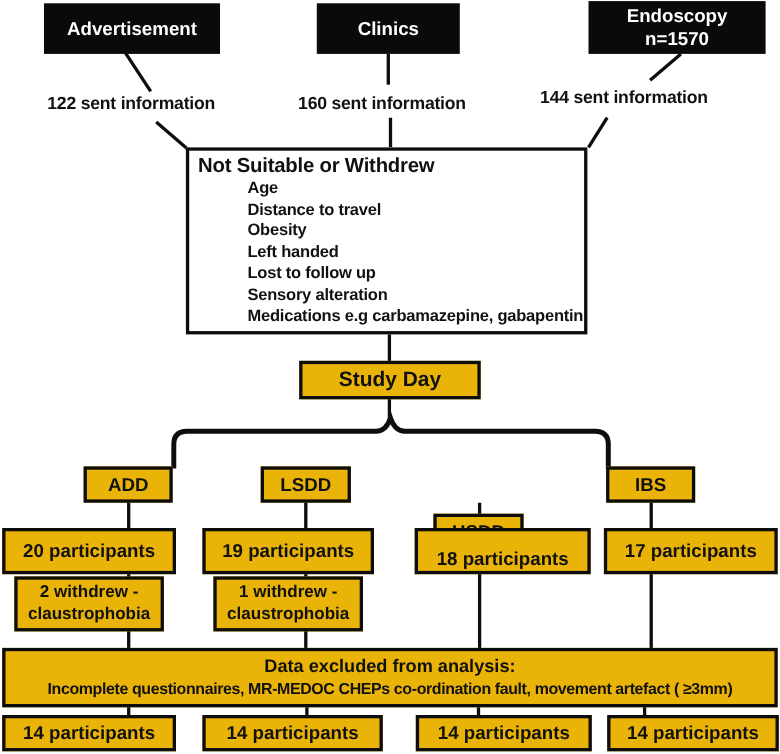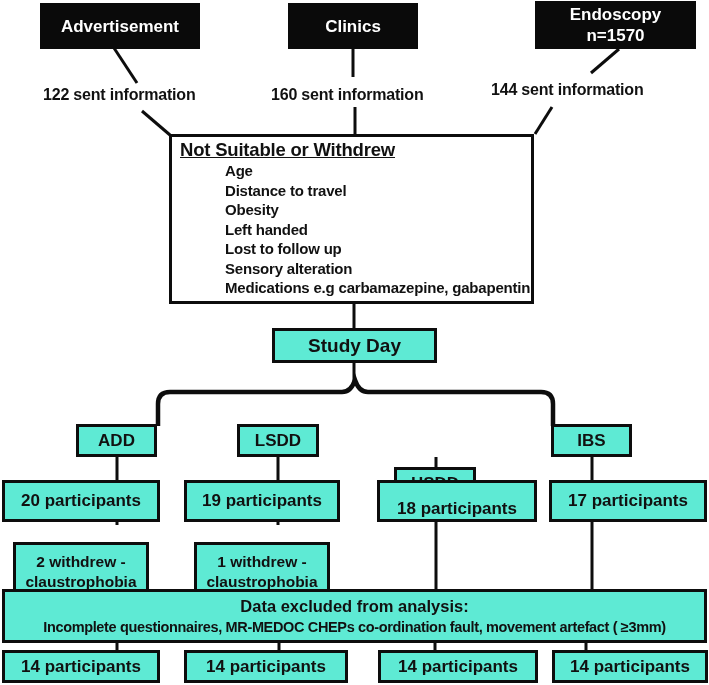--- a/index.html
+++ b/index.html
@@ -9,35 +9,35 @@
   }
   .connectors{position:absolute;left:0;top:0;width:709px;height:685px;z-index:1;}
   .connectors path{stroke:#0d0d0d;stroke-width:3;fill:none;}
   .connectors path.thick{stroke-width:4.5;}
   .black-box{
     position:absolute;z-index:2;background:#0a0a0a;color:#ffffff;
     display:flex;flex-direction:column;align-items:center;justify-content:center;
     text-align:center;font-size:17px;line-height:21px;
   }
   .wbox{
-    position:absolute;z-index:2;background:#5eead4;border:3px solid #0d0d0d;box-sizing:border-box;
+    position:absolute;z-index:2;background:#eab308;border:3px solid #0d0d0d;box-sizing:border-box;
     display:flex;flex-direction:column;align-items:center;justify-content:center;
     text-align:center;font-size:17px;line-height:20px;
   }
   .sent{position:absolute;z-index:2;font-size:16px;white-space:nowrap;letter-spacing:-0.2px;}
   .screening{
     position:absolute;z-index:2;left:169px;top:134px;width:365px;height:170px;
     background:#fff;border:3px solid #0d0d0d;box-sizing:border-box;text-align:left;
   }
-  .screening .title{font-size:18.5px;line-height:22px;padding:2px 0 0 8px;letter-spacing:-0.2px;text-decoration:underline;}
+  .screening .title{font-size:18.5px;line-height:22px;padding:2px 0 0 8px;letter-spacing:-0.2px;}
   .screening .reason{font-size:15px;line-height:19.5px;margin-left:53px;letter-spacing:-0.2px;white-space:nowrap;}
   .study-day{left:272px;top:328px;width:165px;height:35px;font-size:19px;}
   .grp{top:424px;height:33px;}
   .enr{top:480px;height:42px;}
-  .wdr{top:542px;height:60px;font-size:15.5px;line-height:20px;}
+  .wdr{top:524px;height:50px;font-size:15.5px;line-height:20px;}
   .fin{top:650px;height:33px;}
   .excl{
     left:2px;top:589px;width:705px;height:54px;
   }
   .excl .l1{font-size:16.5px;line-height:22px;}
   .excl .l2{font-size:14.5px;line-height:20px;letter-spacing:-0.35px;white-space:nowrap;}
 </style>
 </head>
 <body>
 

